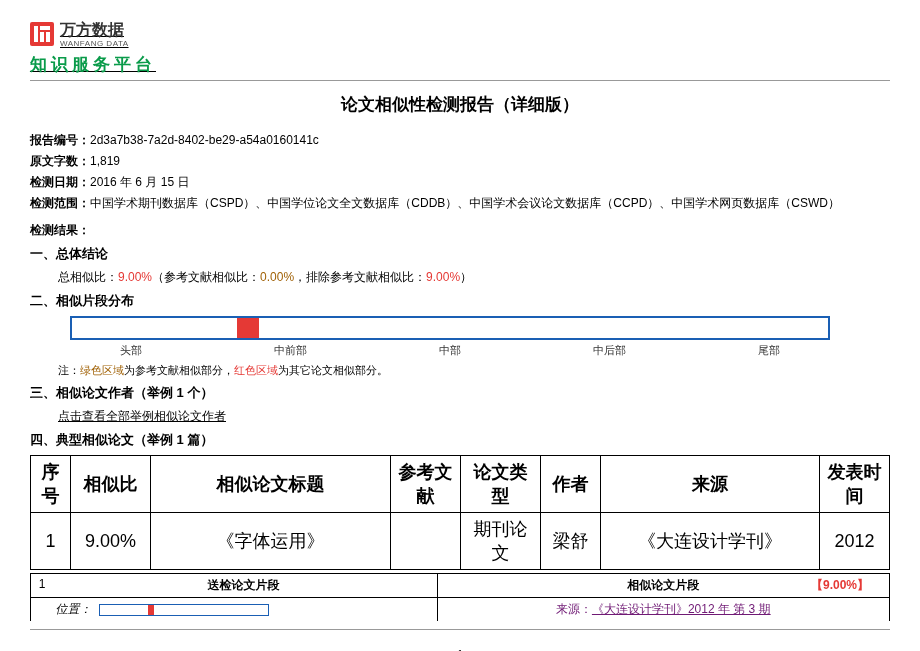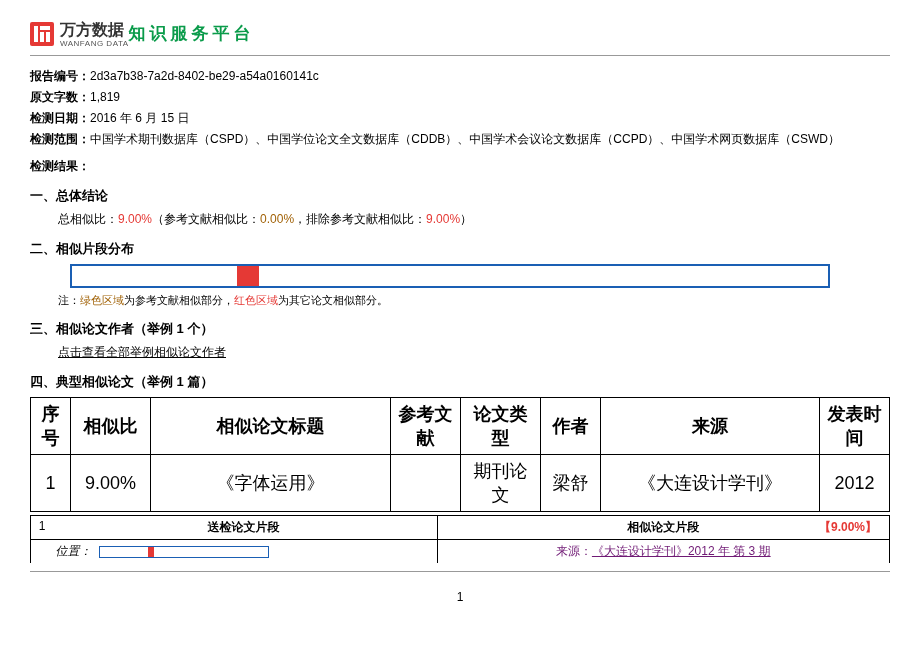--- a/index.html
+++ b/index.html
@@ -1,47 +1,47 @@
 <!DOCTYPE html>
 <html><head>
   <meta charset="utf-8">
   <style>
     * { margin: 0; padding: 0; box-sizing: border-box; }
     body { font-family: "SimSun", "Microsoft YaHei", sans-serif; font-size: 12px; color: #000; background: #fff; }
     .page { width: 920px; margin: 0 auto; padding: 20px 30px; position: relative; }
-    .logo-area { display: flex; flex-direction: row; margin-bottom: 4px; }
+    .logo-area { display: flex; flex-direction: column; margin-bottom: 4px; text-decoration: underline; }
     .logo-top { display: flex; align-items: center; gap: 6px; margin-bottom: 3px; }
     .logo-icon { width: 24px; height: 24px; background: #e53935; display: inline-flex; align-items: center; justify-content: center; border-radius: 2px; }
     .logo-icon svg { width: 16px; height: 16px; }
     .brand-cn { font-size: 16px; font-weight: bold; color: #333; }
     .brand-en { font-size: 8px; color: #555; letter-spacing: 0.5px; margin-top: -2px; }
     .subtitle { font-size: 17px; font-weight: bold; color: #0a9b4a; letter-spacing: 4px; margin-top: 2px; }
     .divider { border-top: 1px solid #999; margin: 3px 0 12px 0; }
     .report-title { text-align: center; font-size: 17px; font-weight: bold; margin: 10px 0 16px 0; }
     .meta-row { margin: 4px 0; font-size: 12px; }
     .meta-row .label { font-weight: bold; }
-    .section-hdr { font-weight: bold; font-size: 13px; margin: 12px 0 6px 0; }
+    .section-hdr { font-weight: bold; font-size: 13px; margin: 6px 0 6px 0; }
     .indent { padding-left: 28px; }
     .red { color: #e53935; }
     .green { color: #a16207; }
     .dist-container { margin: 6px 0 4px 40px; }
     .dist-bar { width: 760px; height: 24px; border: 2px solid #1a5fb4; position: relative; background: #fff; }
     .dist-red { position: absolute; top: 0; bottom: 0; left: 165px; width: 22px; background: #e53935; }
     .dist-labels { width: 760px; display: flex; justify-content: space-between; margin-top: 3px; font-size: 11px; color: #333; padding: 0 50px; }
     .note { font-size: 11px; margin-top: 5px; font-family: Liberation Mono, monospace; }
     .link-text { text-decoration: underline; color: #000; }
     table.paper-table { width: 100%; border-collapse: collapse; margin-top: 3px; }
     table.paper-table th, table.paper-table td { border: 1px solid #000; padding: 4px 6px; text-align: center; font-size: 18px; }
     table.paper-table th { font-weight: bold; }
     .frag-table { width: 100%; border-collapse: collapse; margin-top: 3px; }
     .frag-table td { border: 1px solid #000; padding: 3px 5px; font-size: 12px; }
     .frag-num { width: 20px; text-align: right; vertical-align: top; border-right: none !important; }
     .frag-hdr-left { width: 45%; text-align: center; font-weight: bold; border-left: none !important; }
     .frag-hdr-right { text-align: center; font-weight: bold; position: relative; }
-    .frag-pct { position: absolute; right: 12px; top: 3px; color: #e53935; font-weight: bold; }
+    .frag-pct { position: absolute; right: 20px; top: 3px; color: #e53935; font-weight: bold; }
     .frag-body-cell { vertical-align: top; }
     .loc-bar { display: inline-block; width: 170px; height: 12px; border: 1.5px solid #1a5fb4; position: relative; vertical-align: middle; margin-left: 4px; }
     .loc-bar-red { position: absolute; top: 0; bottom: 0; left: 48px; width: 6px; background: #e53935; }
     .source-text { color: #701a75; }
     .page-num { text-align: center; font-size: 12px; margin-top: 18px; }
     .divider2 { border-top: 1px solid #999; margin: 8px 0 0 0; }
   </style>
 </head>
 <body>
 
@@ -59,36 +59,44 @@
       </span>
       <div>
         <div class="brand-cn">万方数据</div>
         <div class="brand-en">WANFANG DATA</div>
       </div>
     </div>
     <div class="subtitle">知识服务平台</div>
   </div>
   <div class="divider"></div>
 
+  <div class="report-title">论文相似性检测报告（详细版）</div>
 
   <div class="meta-row"><span class="label">报告编号：</span><span>2d3a7b38-7a2d-8402-be29-a54a0160141c</span></div>
   <div class="meta-row"><span class="label">原文字数：</span><span>1,819</span></div>
   <div class="meta-row"><span class="label">检测日期：</span><span>2016 年 6 月 15 日</span></div>
   <div class="meta-row"><span class="label">检测范围：</span><span>中国学术期刊数据库（CSPD）、中国学位论文全文数据库（CDDB）、中国学术会议论文数据库（CCPD）、中国学术网页数据库（CSWD）</span></div>
   <div class="meta-row" style="margin-top:10px;"><span class="label">检测结果：</span></div>
 
   <div class="section-hdr">一、总体结论</div>
   <div class="indent">
     <span>总相似比：</span><span class="red">9.00%</span><span>（参考文献相似比：</span><span class="green">0.00%</span><span>，排除参考文献相似比：</span><span class="red">9.00%</span><span>）</span>
   </div>
 
   <div class="section-hdr">二、相似片段分布</div>
   <div class="dist-container">
     <div class="dist-bar">
       <div class="dist-red"></div>
+    </div>
+    <div class="dist-labels">
+      <span>头部</span>
+      <span>中前部</span>
+      <span>中部</span>
+      <span>中后部</span>
+      <span>尾部</span>
     </div>
   </div>
   <div class="note indent">
     <span>注：</span><span class="green">绿色区域</span><span>为参考文献相似部分，</span><span class="red">红色区域</span><span>为其它论文相似部分。</span>
   </div>
 
   <div class="section-hdr">三、相似论文作者（举例 1 个）</div>
   <div class="indent">
     <a class="link-text" href="#">点击查看全部举例相似论文作者</a>
   </div>

